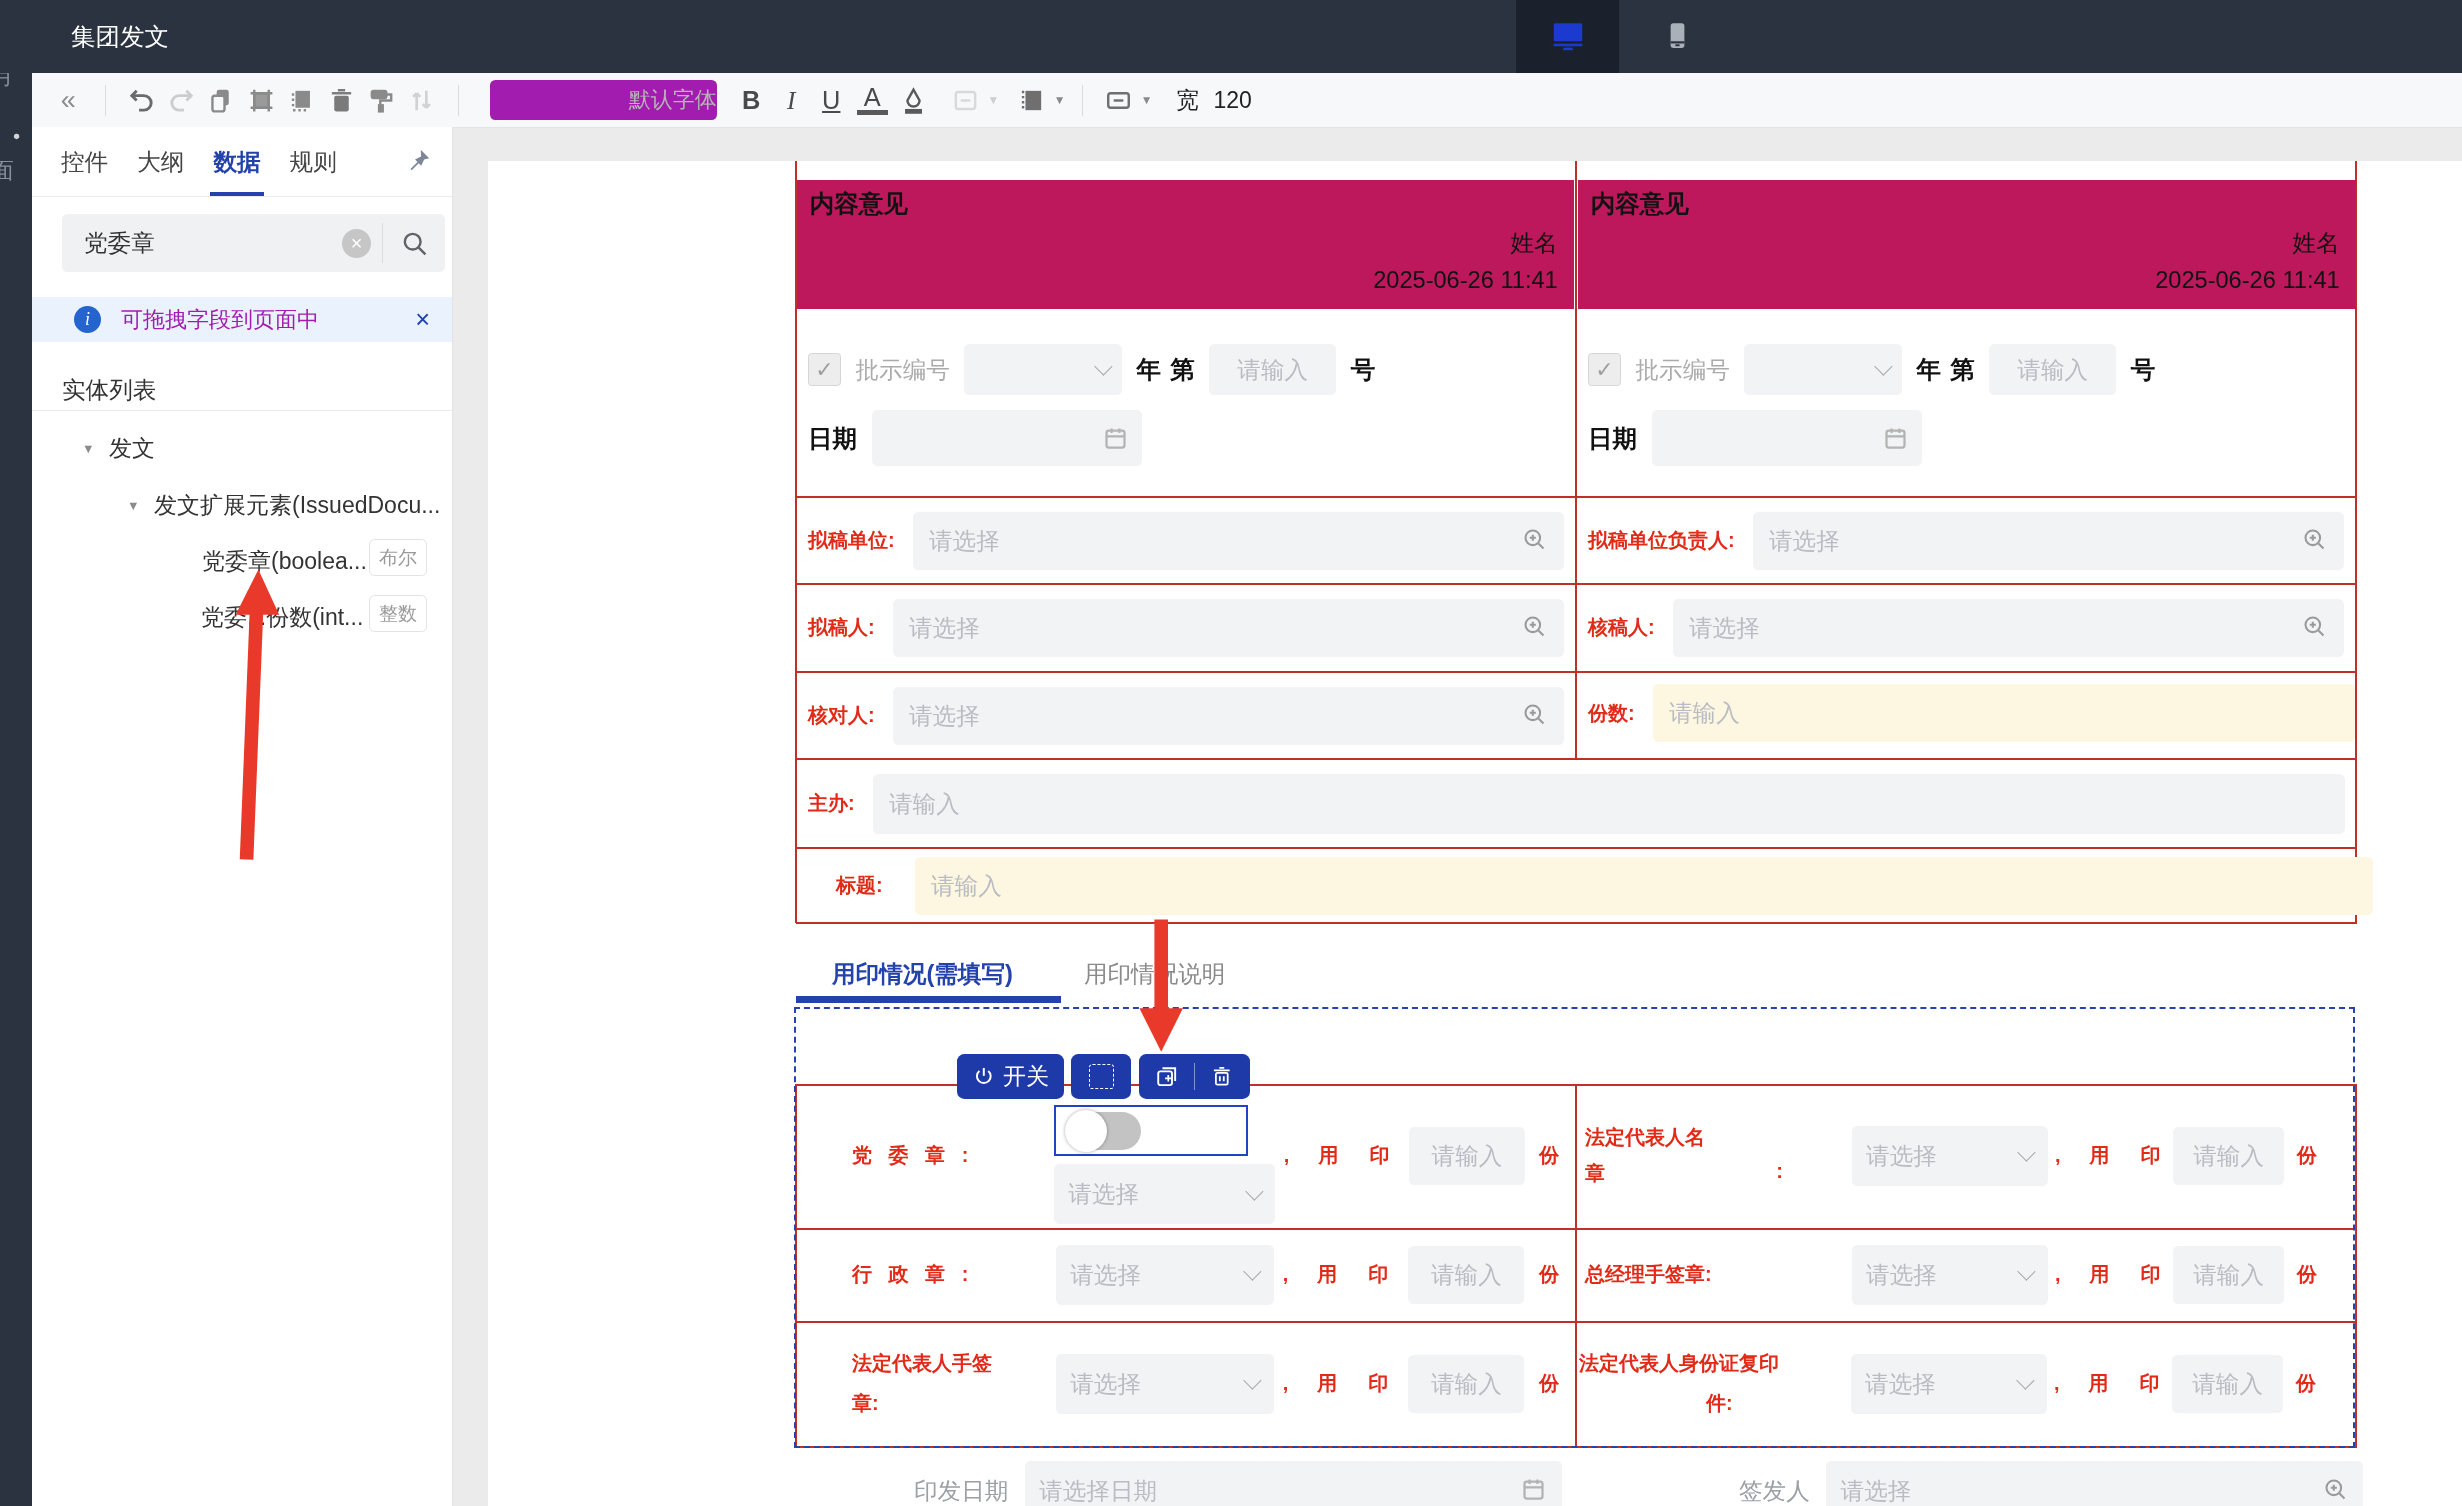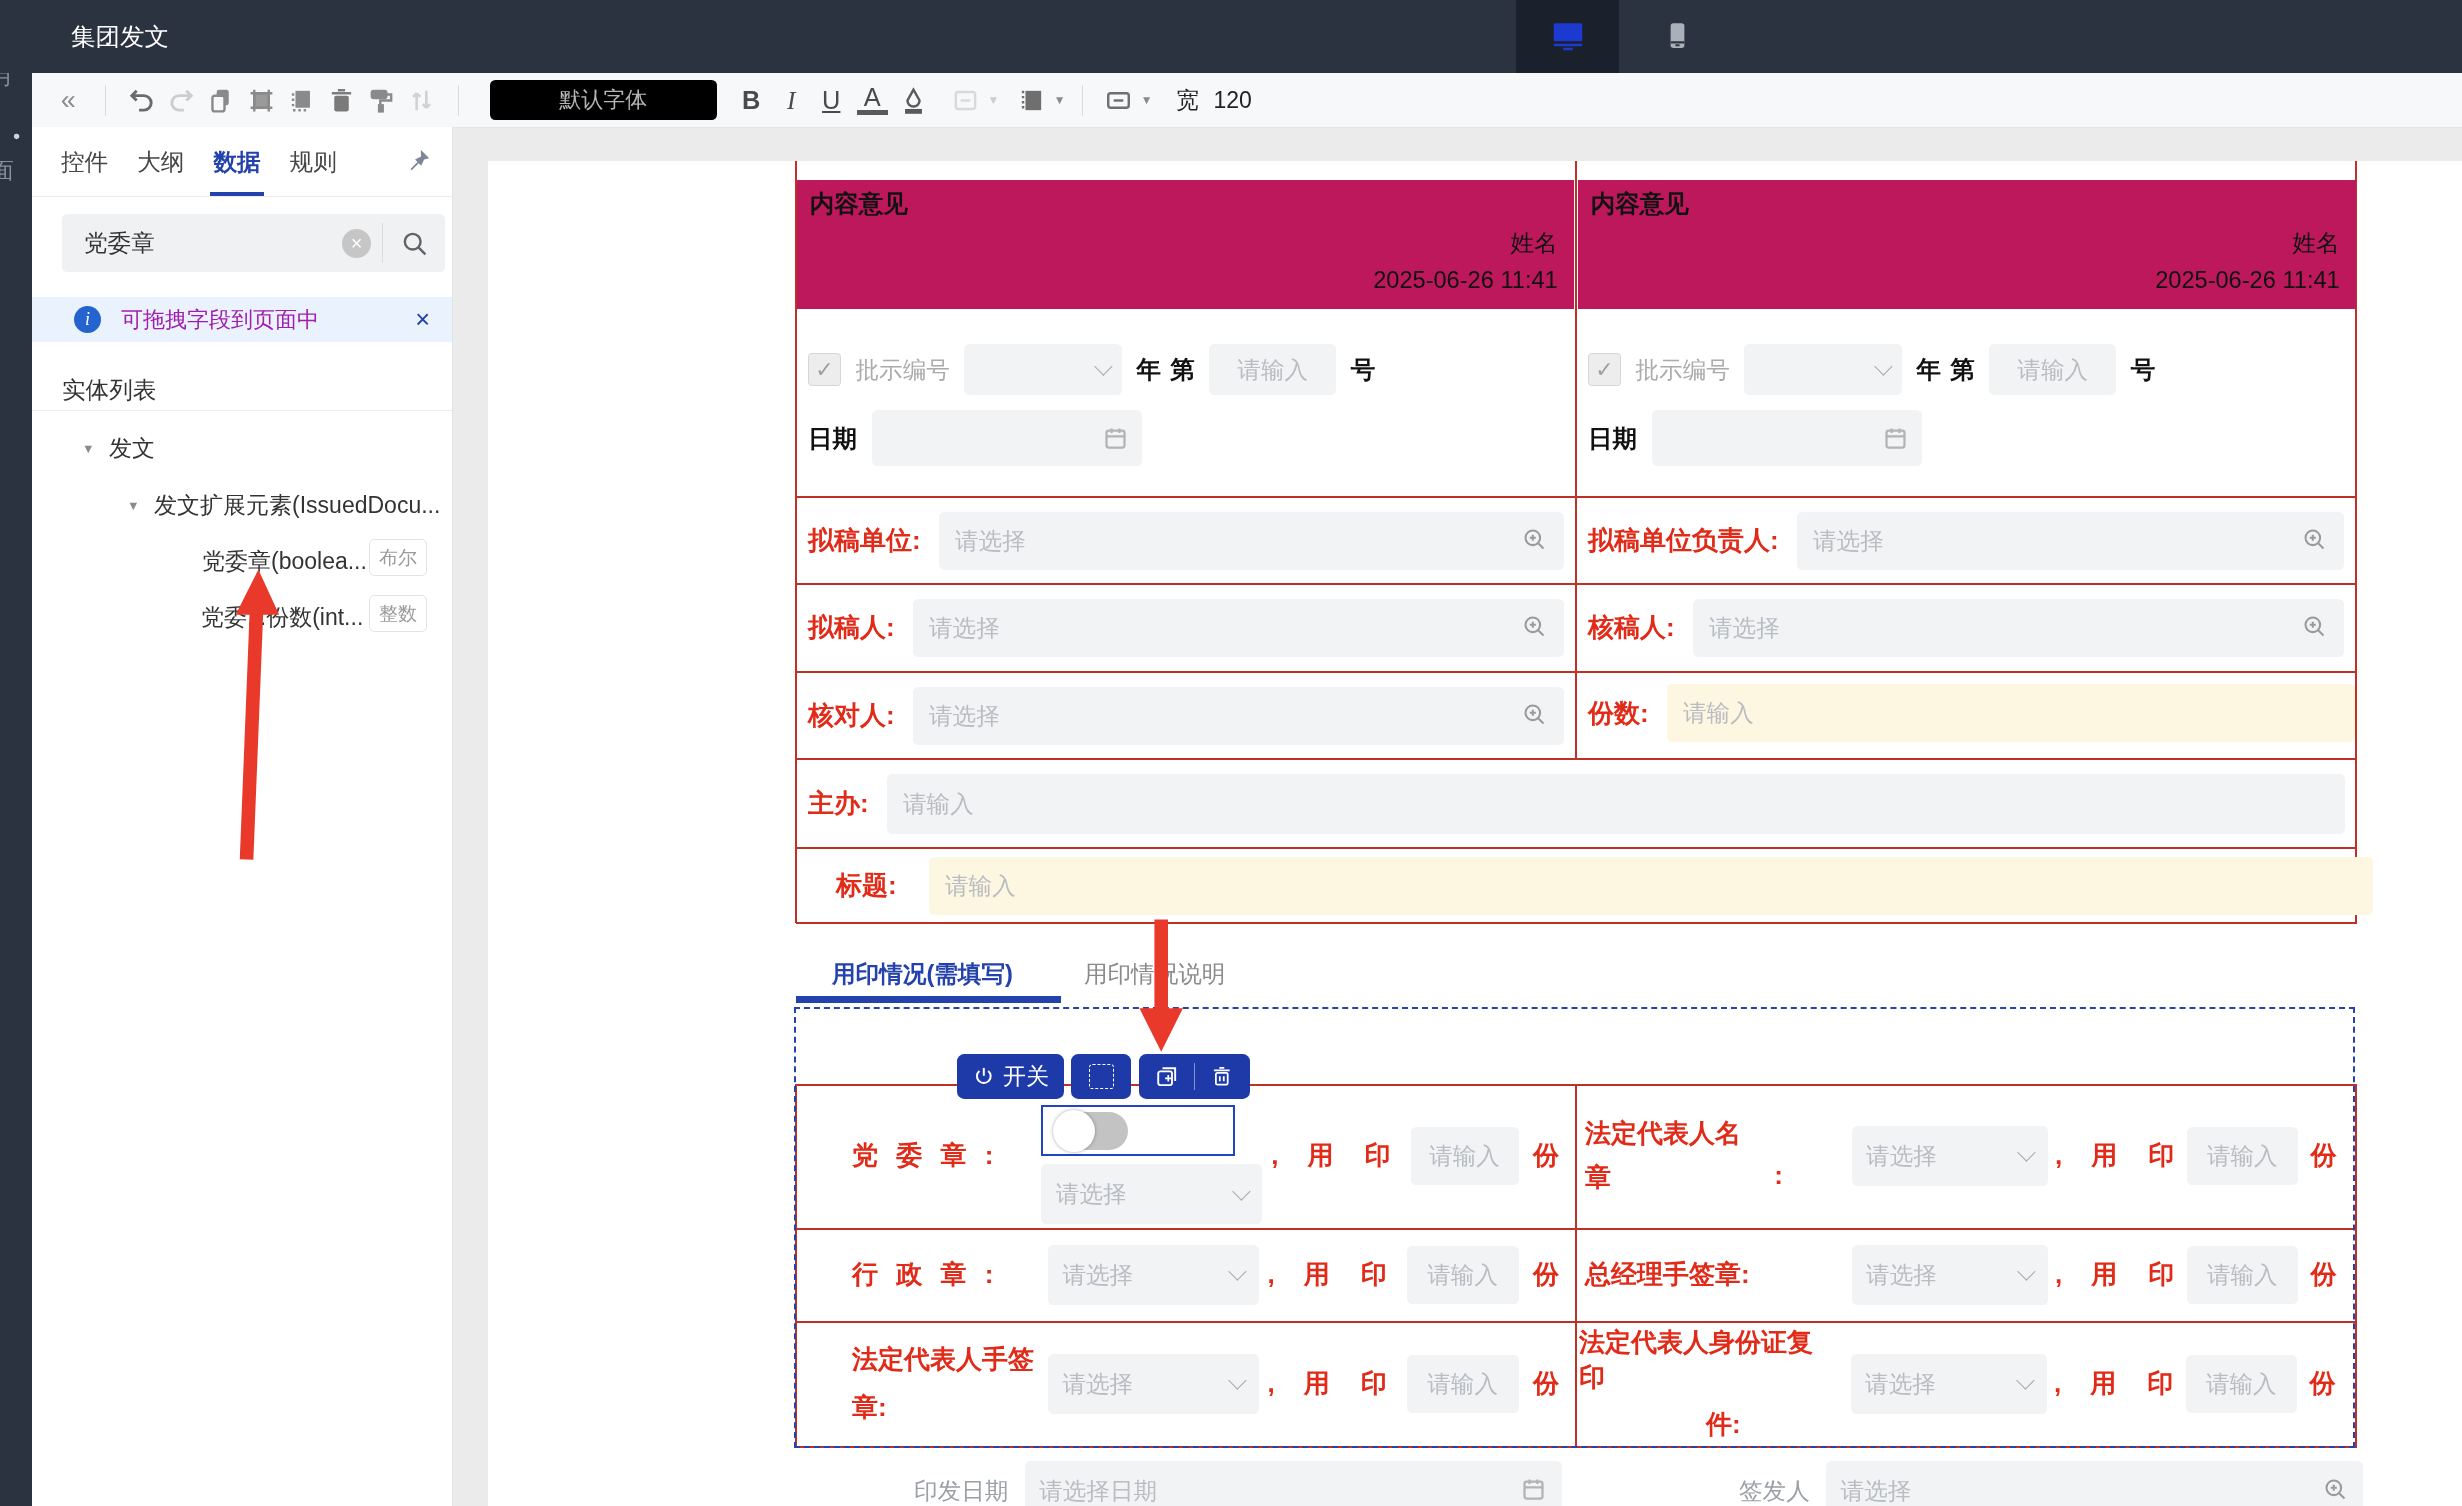--- a/index.html
+++ b/index.html
@@ -14,22 +14,22 @@
   .device-phone{left:1646px;top:0;width:63px;height:73px;display:flex;align-items:center;justify-content:center;}
   
   .rail{left:0;top:73px;width:32px;height:1434px;background:#2b3240;z-index:6;overflow:hidden;}
   .railtxt{color:#8a919e;font-size:22px;position:absolute;left:-8.2px;}
   
   .toolbar{left:32px;top:73px;width:2431px;height:54px;background:#f7f8fa;border-bottom:0.9px solid #e2e4e6;
            display:flex;align-items:center;z-index:4;}
   .tsep{width:0.9px;height:31px;background:#dcdcdc;margin:0 16.3px;}
   .tbtn{width:40px;height:40px;display:flex;align-items:center;justify-content:center;border-radius:3.6px;}
   .ticon{width:29px;height:29px;}
-  .fontbox{width:227px;height:40px;background:#000000;border-radius:5.4px;display:flex;align-items:center;
-           justify-content:center;color:#b5b5b5;font-size:22px;margin:0 14.5px;}
+  .fontbox{width:227px;height:40px;background:#a21caf;border-radius:5.4px;display:flex;align-items:center;
+           justify-content:flex-end;color:#b5b5b5;font-size:22px;margin:0 14.5px;}
   .fmt{font-size:25.4px;color:#4a4a4a;width:40px;text-align:center;}
   .caret{font-size:11.8px;color:#8a8a8a;margin-left:1.8px;}
   .caret.dis{color:#cfcfcf;}
   
   .sidebar{left:32px;top:127px;width:420px;height:1380px;background:#fff;border-right:0.9px solid #e3e3e3;z-index:4;}
   .stabs{position:absolute;left:0;top:0;width:420px;height:69px;border-bottom:0.9px solid #ebebeb;display:flex;align-items:center;}
   .stab{font-size:23.6px;color:#454545;margin-left:29px;position:relative;height:69px;display:flex;align-items:center;}
   .stab.active{color:#2442ab;font-weight:bold;}
   .stab.active::after{content:"";position:absolute;left:-3.6px;right:-3.6px;bottom:0;height:4.5px;background:#2442ab;}
   .pin{position:absolute;right:20px;top:20px;}
@@ -49,21 +49,21 @@
   .treetxt{font-size:23px;color:#333;}
   .badge{border:0.9px solid #e3e3e3;border-radius:5.4px;color:#9a9a9a;font-size:19px;padding:4.5px 9px;background:#fff;}
   
   .page{left:488px;top:161px;width:1975px;height:1345px;background:#fff;z-index:1;}
   
   .hl{position:absolute;left:796px;width:1561px;height:1.8px;background:#bf3026;z-index:2;}
   .vl{position:absolute;width:1.8px;background:#bf3026;z-index:2;}
   
   .sel{background:#f2f3f5;border-radius:5.4px;display:flex;align-items:center;}
   .ph{color:#b9bcc2;font-size:23.6px;}
-  .rl{color:#e12a17;font-weight:bold;font-size:26px;}
+  .rl{color:#e12a17;font-weight:bold;font-size:20px;}
   .bl{color:#111;font-weight:bold;font-size:24.5px;}
   .gl{color:#9aa0a6;font-size:23.6px;}
   .chev{width:11.8px;height:11.8px;border-right:1.8px solid #a9a9a9;border-bottom:1.8px solid #a9a9a9;transform:rotate(45deg);margin:-5.4px 0 0 0;}
   .yellow{background:#fdf6e0;}
   .opblock{position:absolute;background:#be185d;z-index:3;}
   .checkbox{width:31px;height:31px;background:#ededed;border:0.9px solid #d6d6d6;border-radius:3.6px;color:#9e9e9e;
             font-size:22px;display:flex;align-items:center;justify-content:center;}
   .cellrow{position:absolute;display:flex;align-items:center;z-index:3;}
   
   .dashed{position:absolute;left:794px;top:1007px;width:1561px;height:441px;border:2.7px dashed #2443ae;z-index:4;box-sizing:border-box;}

